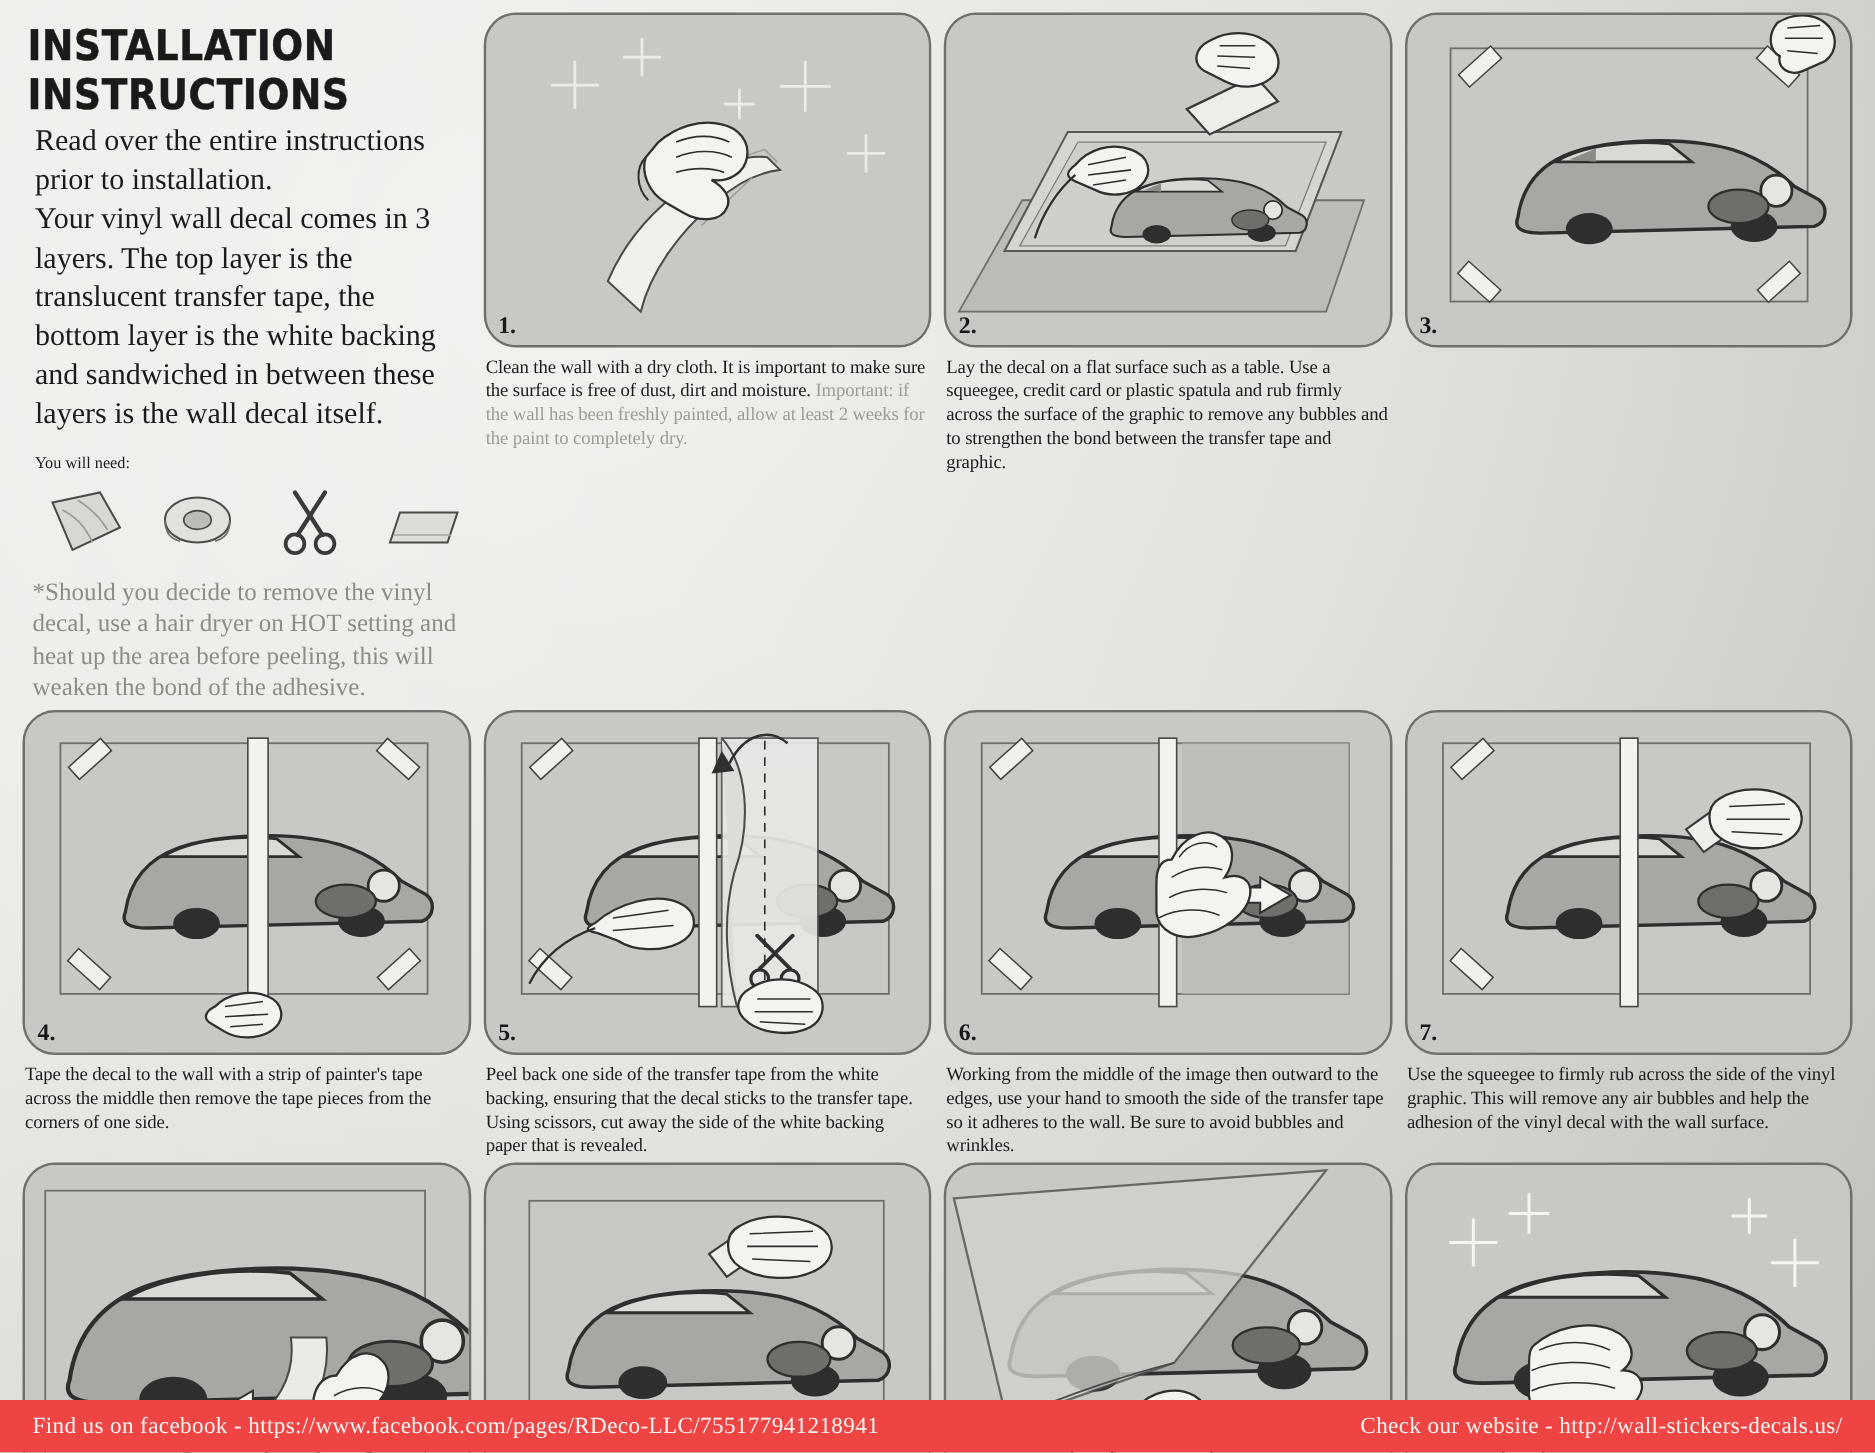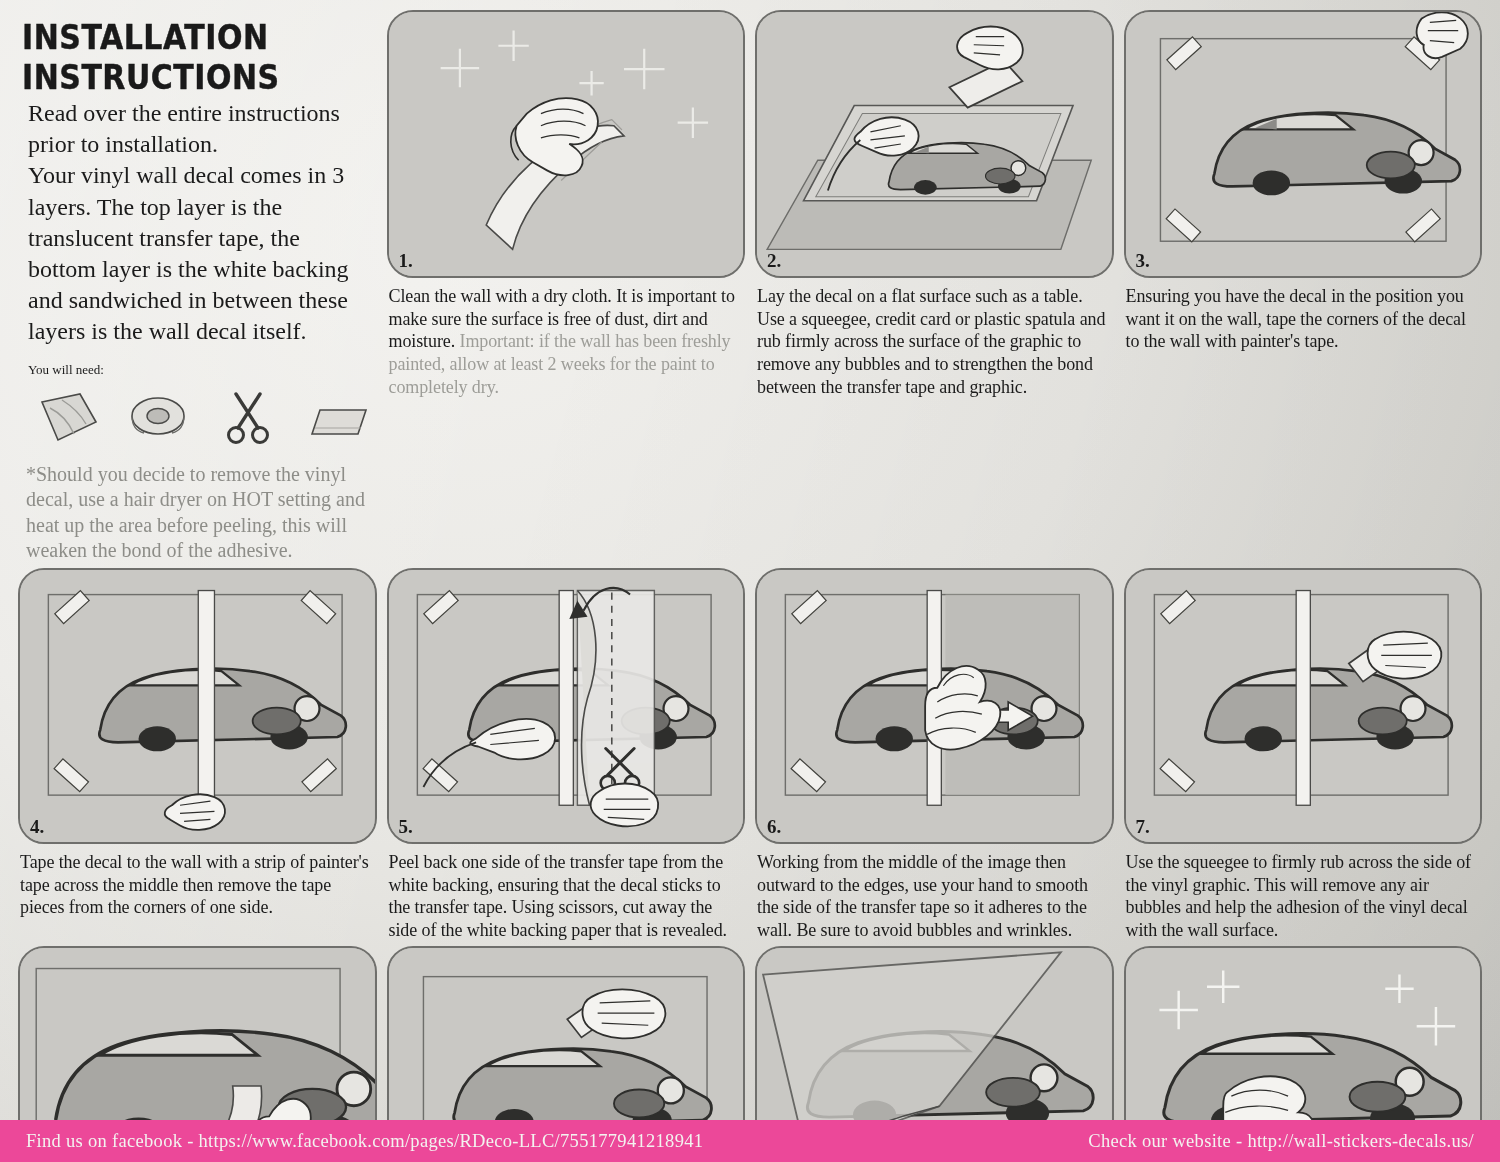--- a/index.html
+++ b/index.html
@@ -103,34 +103,34 @@
   .panel-num {
     position: absolute;
     left: 10px; bottom: 4px;
     font-family: "Liberation Serif", serif;
     font-size: 19px;
     font-weight: bold;
     color: #1a1a1a;
     z-index: 8;
   }
   .caption {
-    font-size: 18px;
+    font-size: 15px;
     line-height: 1.26;
     margin: 7px 2px 0 2px;
     letter-spacing: -0.1px;
   }
   .caption .faded { color: #9d9d98; }
 
   
   .footer {
     position: absolute;
     left: 0; bottom: 0;
     width: 1500px;
     height: 42px;
-    background: #ec4899;
+    background: #ef4444;
     color: #f3f3f0;
     display: flex;
     align-items: center;
     justify-content: space-between;
     padding: 0 26px;
     font-family: "Liberation Serif", serif;
     font-size: 18.5px;
     letter-spacing: 0.3px;
   }
   .footer .right { text-align: center; }
@@ -263,21 +263,20 @@
         <rect x="40" y="38" width="34" height="13" fill="#f1f0ed" stroke="#44443f" stroke-width="1.2" transform="rotate(-42 57 44)"></rect>
         <rect x="276" y="38" width="34" height="13" fill="#f1f0ed" stroke="#44443f" stroke-width="1.2" transform="rotate(42 293 44)"></rect>
         <rect x="40" y="208" width="34" height="13" fill="#f1f0ed" stroke="#44443f" stroke-width="1.2" transform="rotate(42 57 214)"></rect>
         <rect x="276" y="208" width="34" height="13" fill="#f1f0ed" stroke="#44443f" stroke-width="1.2" transform="rotate(-42 293 214)"></rect>
 
         <path d="M292,10 C304,2 320,2 330,10 C340,18 340,32 330,40 L312,48 C302,52 292,46 294,36 C286,32 284,20 292,10 Z" fill="#f4f3f0" stroke="#2f2f2d" stroke-width="1.8"></path>
         <path d="M300,14 L326,12 M298,22 L328,22 M300,32 L324,34" stroke="#2f2f2d" stroke-width="1.2" fill="none"></path>
       </svg>
       <div class="panel-num">3.</div>
     </div>
-    <div class="caption">Ensuring you have the decal in the position you want it on the wall, tape the corners of the decal to the wall with painter's tape.</div>
   </div>
 
   <div class="cell">
     <div class="panel tall">
       <svg width="100%" height="100%" viewBox="0 0 350 276" preserveAspectRatio="xMidYMid slice">
         <rect width="350" height="276" fill="#c9c8c4"></rect>
         <rect x="28" y="28" width="290" height="198" fill="none" stroke="#6e6e6b" stroke-width="1.4"></rect>
         <g transform="translate(44,56) scale(0.88)">
           <path d="M40,120 C44,92 60,72 88,62 C116,52 168,48 208,54 C240,58 268,72 288,92 L310,104 C318,110 318,124 306,128 L60,134 C44,134 36,130 40,120 Z" fill="#a8a7a3" stroke="#2e2e2c" stroke-width="3"></path>
           <path d="M74,70 C96,56 138,50 176,54 L196,70 Z" fill="#dad9d5" stroke="#2e2e2c" stroke-width="2.5"></path>

